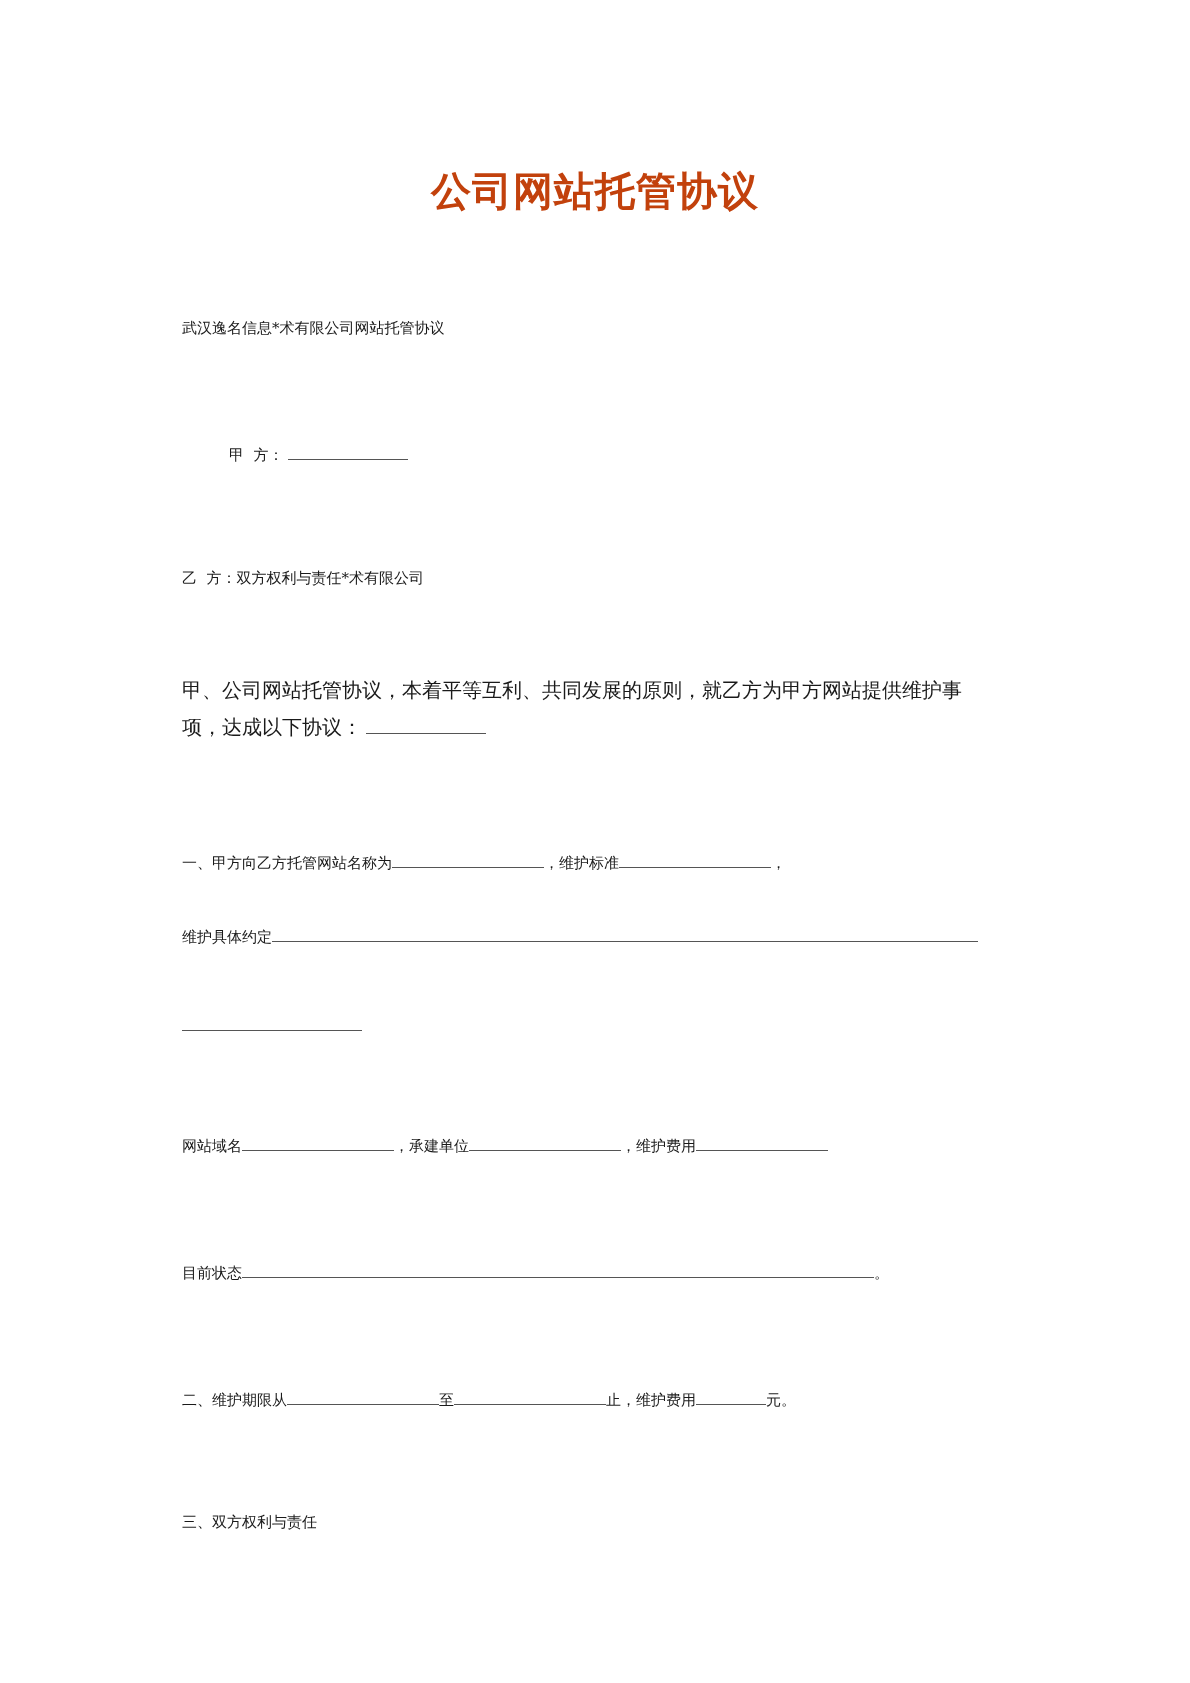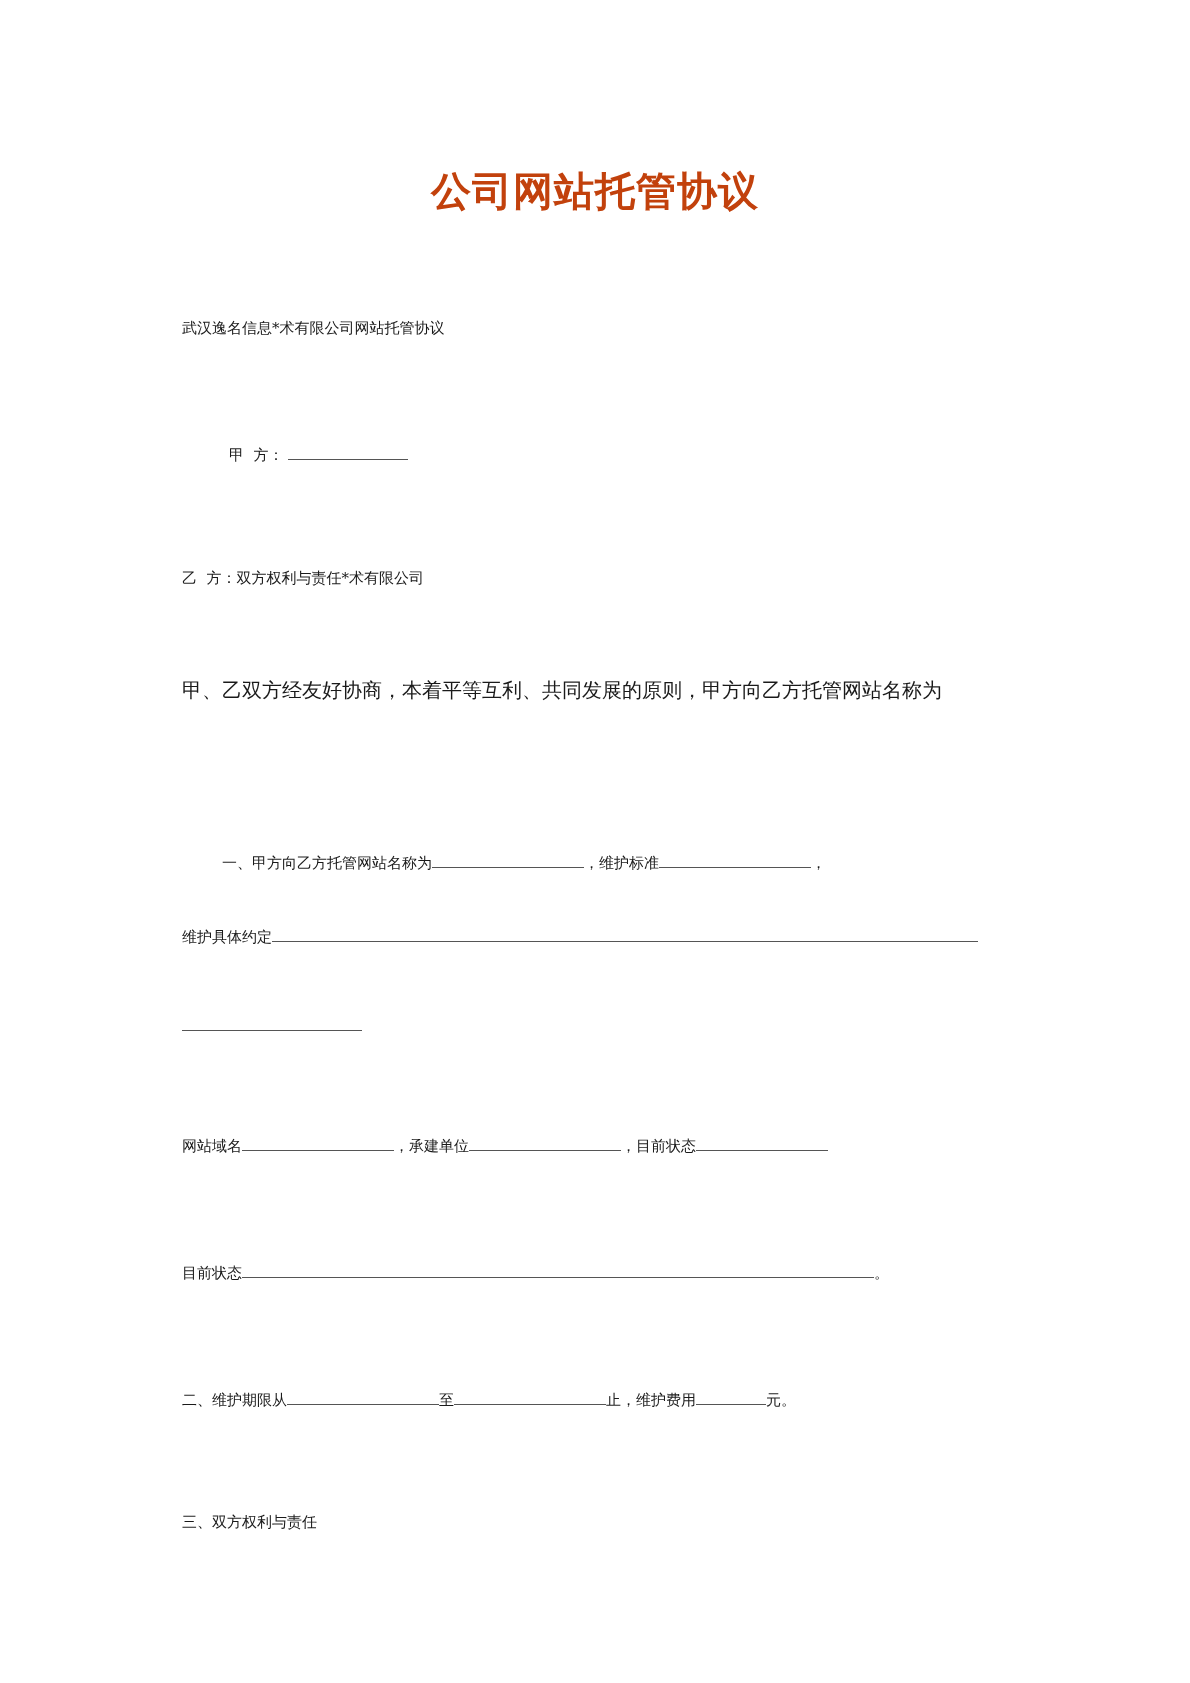--- a/index.html
+++ b/index.html
@@ -20,36 +20,37 @@
 
 <div class="line" style="top:439px;">
   <span style="white-space:pre;margin-left:47px;">甲  方：</span><span class="blank" style="width:120px;margin-left:4px;"></span>
 </div>
 
 <div class="line" style="top:565px;">
   <span style="white-space:pre;">乙  方：</span><span>双方权利与责任*术有限公司</span>
 </div>
 
 <div class="para" style="top:672px;">
-  <div>甲、乙双方经友好协商，本着平等互利、共同发展的原则，甲方向乙方托管网站名称为</div>
+  <div>甲、公司网站托管协议，本着平等互利、共同发展的原则，就乙方为甲方网站提供维护事</div>
+  <div><span>项，达成以下协议：</span><span class="blank" style="width:120px;margin-left:4px;"></span></div>
 </div>
 
-<div class="line" style="top:847px;margin-left:40px;">
+<div class="line" style="top:847px;">
   <span>一、甲方向乙方托管网站名称为</span><span class="blank" style="width:152px;"></span><span>，维护标准</span><span class="blank" style="width:152px;"></span><span>，</span>
 </div>
 
 <div class="line" style="top:921px;">
   <span>维护具体约定</span><span class="blank" style="width:706px;"></span>
 </div>
 <div class="line" style="top:1010px;">
   <span class="blank" style="width:180px;"></span>
 </div>
 
 <div class="line" style="top:1130px;">
-  <span>网站域名</span><span class="blank" style="width:152px;"></span><span>，承建单位</span><span class="blank" style="width:152px;"></span><span>，目前状态</span><span class="blank" style="width:132px;"></span>
+  <span>网站域名</span><span class="blank" style="width:152px;"></span><span>，承建单位</span><span class="blank" style="width:152px;"></span><span>，维护费用</span><span class="blank" style="width:132px;"></span>
 </div>
 
 <div class="line" style="top:1257px;">
   <span>目前状态</span><span class="blank" style="width:632px;"></span><span>。</span>
 </div>
 
 <div class="line" style="top:1384px;">
   <span>二、维护期限从</span><span class="blank" style="width:152px;"></span><span>至</span><span class="blank" style="width:152px;"></span><span>止，维护费用</span><span class="blank" style="width:70px;"></span><span>元。</span>
 </div>
 

